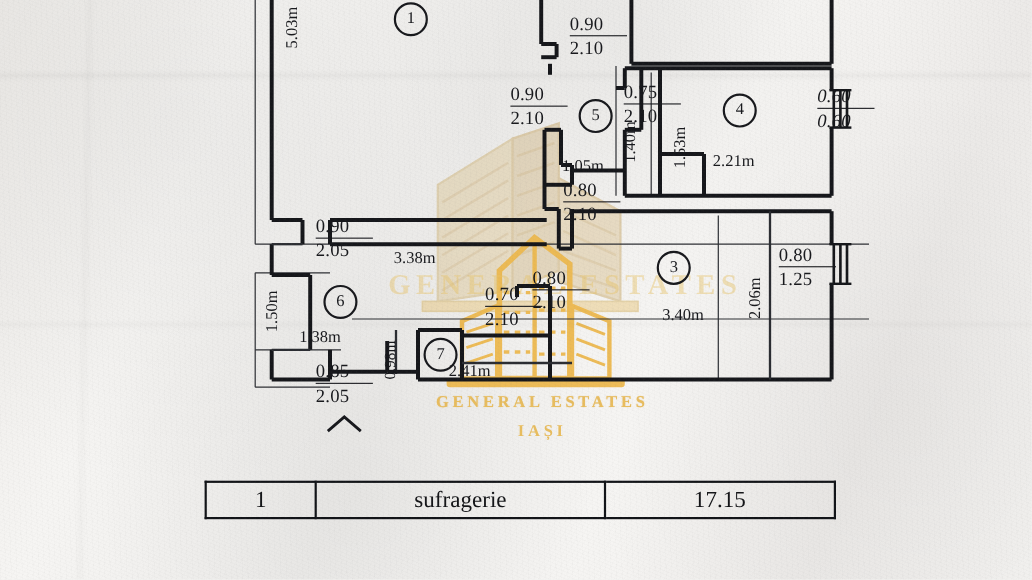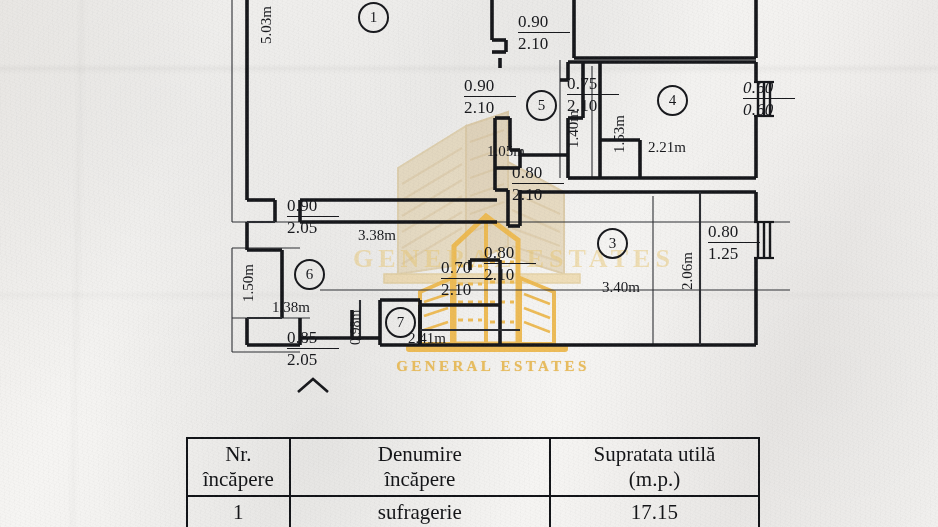--- a/index.html
+++ b/index.html
@@ -154,20 +154,21 @@
           <line x1="66" y1="234" x2="90" y2="226"></line>
           <line x1="166" y1="198" x2="192" y2="208"></line>
           <line x1="166" y1="212" x2="192" y2="222"></line>
           <line x1="166" y1="226" x2="192" y2="236"></line>
         </g>
         <rect x="48" y="248" width="162" height="8" rx="3" fill="#edb94f"></rect>
       </g>
     </svg>
     <div id="wm-ring">GENERAL ESTATES</div>
     <div id="wm-text">GENERAL ESTATES</div>
+    <div id="wm-text2">IAȘI</div>
   </div>
 
   <svg id="plan" width="938" height="527">
 
     <g class="dimline">
       <line x1="232" y1="0" x2="232" y2="222"></line>
       <line x1="232" y1="222" x2="320" y2="222"></line>
       <line x1="232" y1="248" x2="232" y2="352"></line>
       <line x1="232" y1="248" x2="300" y2="248"></line>
       <line x1="232" y1="318" x2="310" y2="318"></line>
@@ -348,45 +349,31 @@
   </div>
 
   <svg style="position:absolute;left:296px;top:376px;" width="34" height="18">
     <path d="M2,16 L17,3 L32,16" fill="none" stroke="#17181c" stroke-width="2.6"></path>
   </svg>
 
   <div class="dim vdim" style="left:258px;top:44px;">5.03m</div>
   <div class="dim vdim" style="left:565px;top:148px;">1.40m</div>
   <div class="dim vdim" style="left:611px;top:153px;">1.53m</div>
   <div class="dim" style="left:648px;top:118px;margin-top:21px;">2.21m</div>
-  <div class="dim" style="left:487px;top:143px;">1.05m</div>
+  <div class="dim" style="left:511px;top:143px;">1.05m</div>
   <div class="dim" style="left:338px;top:227px;margin-left:20px;">3.38m</div>
   <div class="dim vdim" style="left:240px;top:302px;">1.50m</div>
   <div class="dim" style="left:272px;top:299px;">1.38m</div>
   <div class="dim vdim" style="left:348px;top:345px;font-size:14px;">0.98m</div>
   <div class="dim" style="left:408px;top:330px;">2.41m</div>
   <div class="dim" style="left:602px;top:279px;">3.40m</div>
   <div class="dim vdim" style="left:679px;top:290px;">2.06m</div>
 
   <table id="tbl">
     <tbody>
-        <tr>
-      <td class="c0 hdrcell">
-        <div>Nr.</div>
-        <div>încăpere</div>
-      </td>
-      <td class="c1 hdrcell">
-        <div>Denumire</div>
-        <div>încăpere</div>
-      </td>
-      <td class="c2 hdrcell">
-        <div>Supratata utilă</div>
-        <div>(m.p.)</div>
-      </td>
-    </tr>
     <tr>
       <td class="c0">1</td>
       <td class="c1">sufragerie</td>
       <td class="c2">17.15</td>
     </tr>
   </tbody>
     </table>
 
   <div id="grain"></div>
   <div id="fold"></div>

